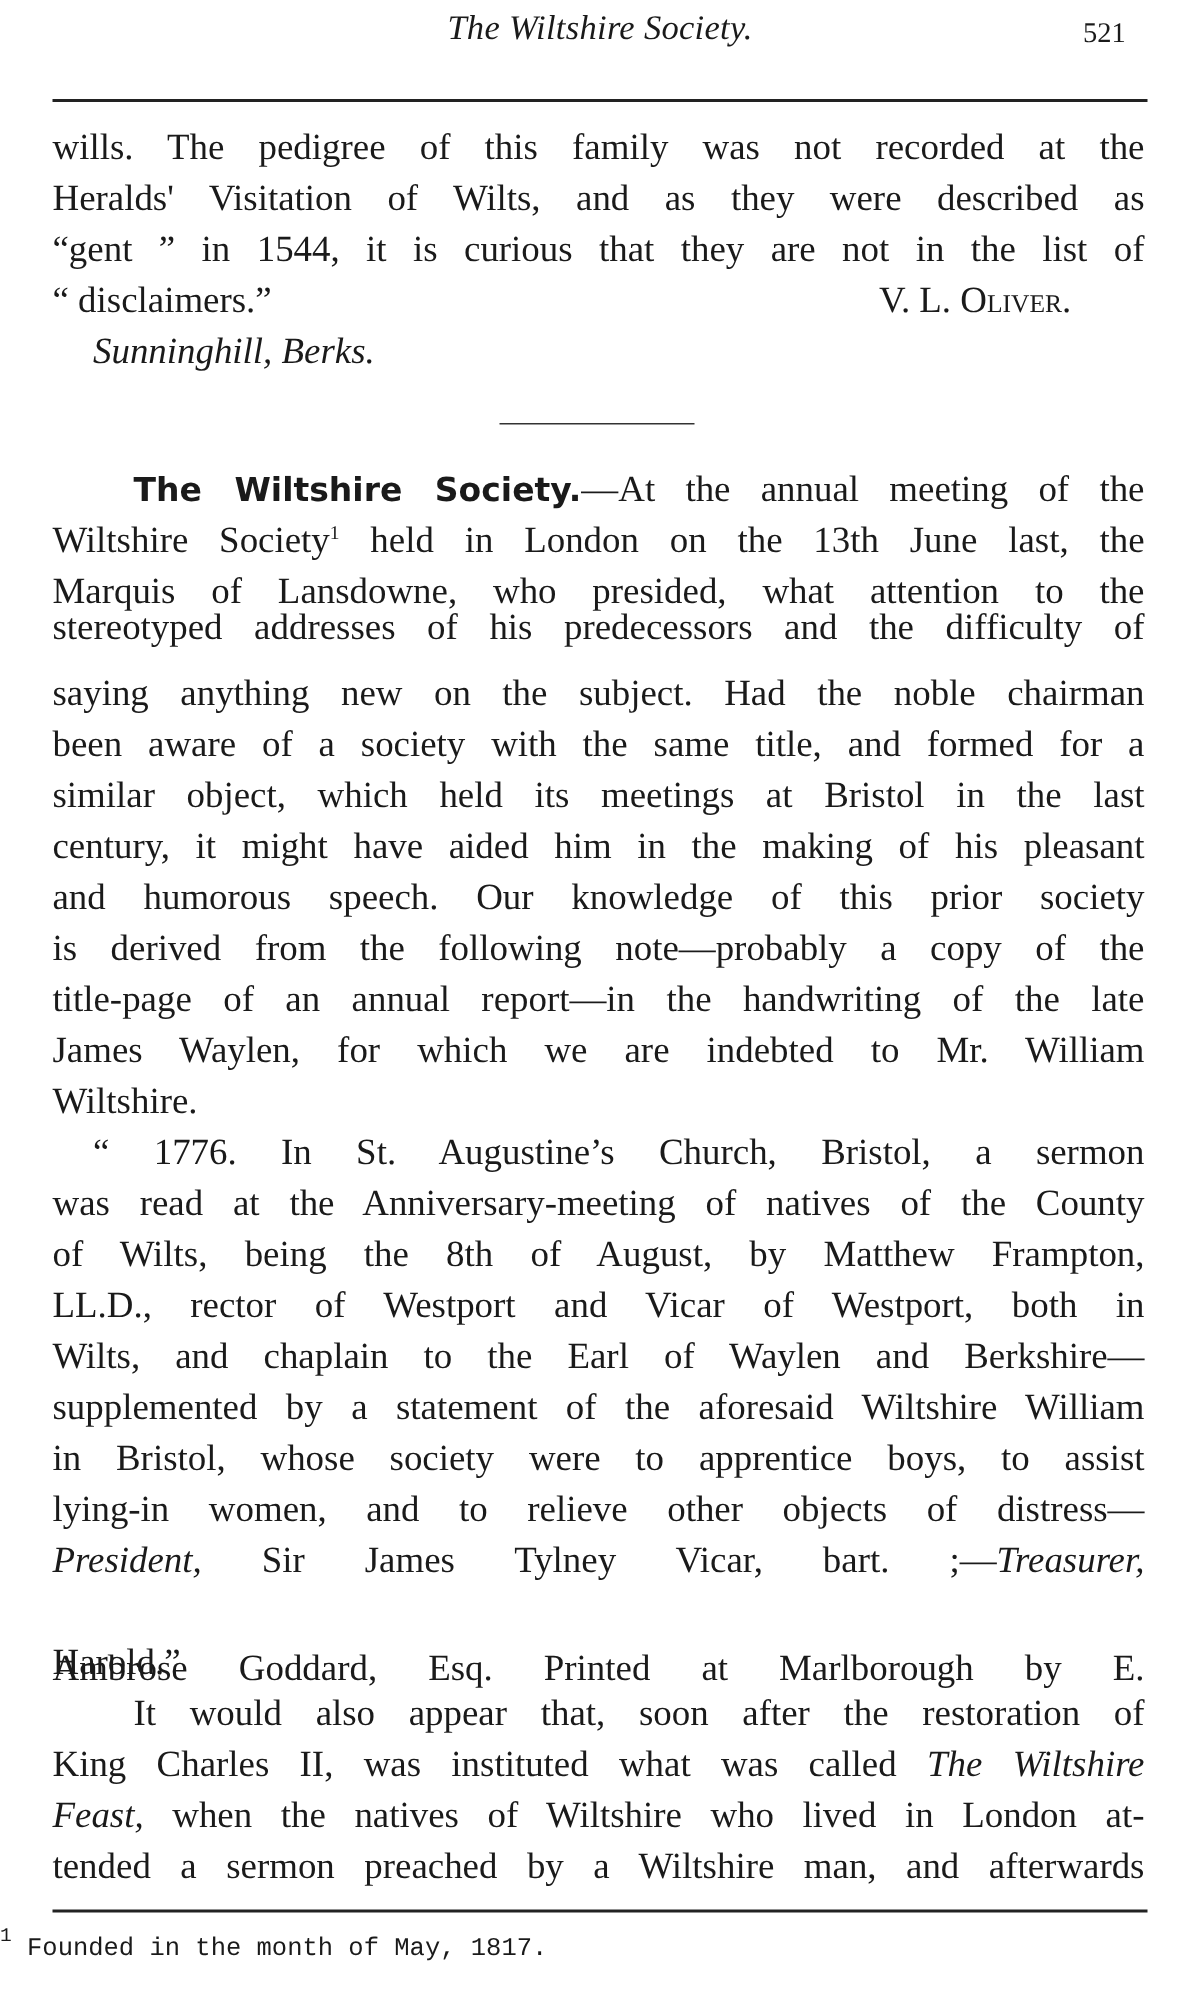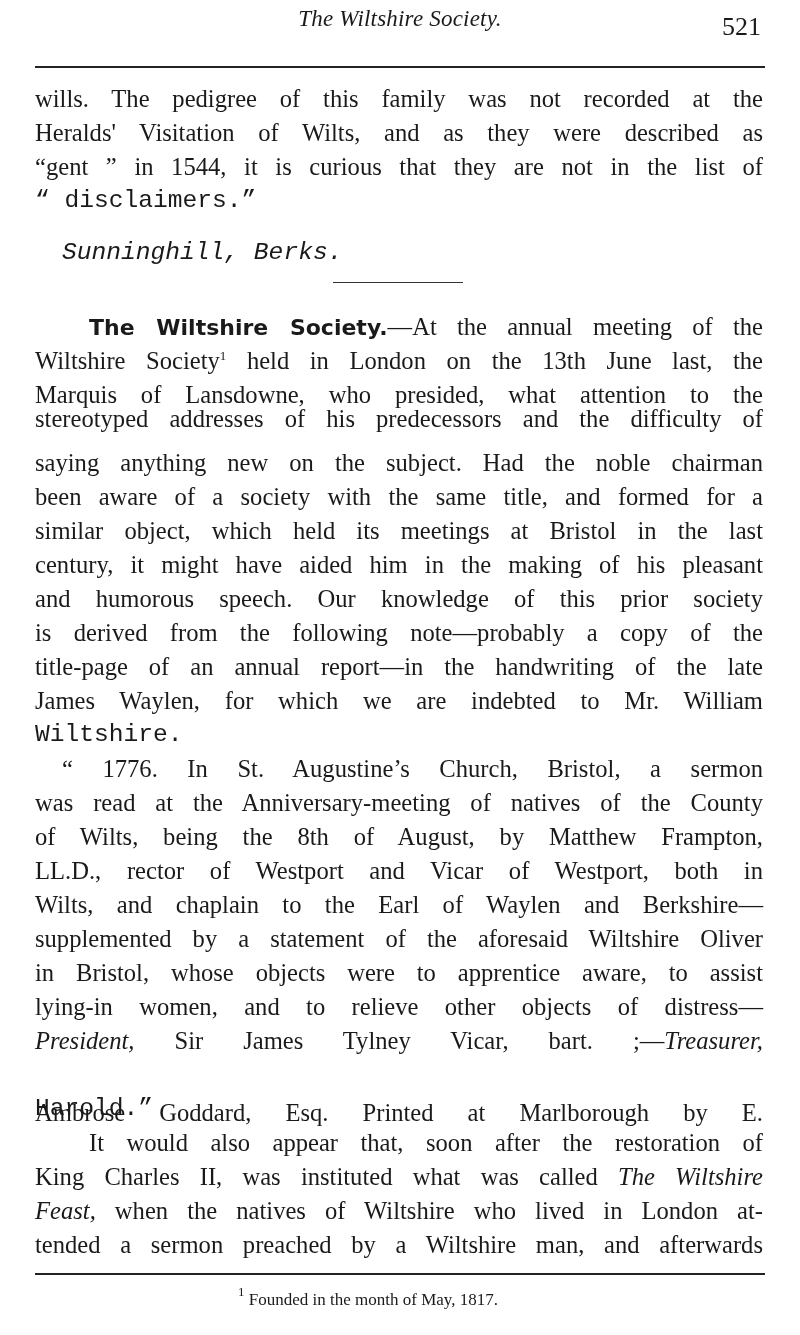--- a/index.html
+++ b/index.html
@@ -6,65 +6,66 @@
   body {
     width: 800px; height: 1335px; position: relative; overflow: hidden;
     font-family: "Liberation Serif", "DejaVu Serif", serif;
     color: #1a1a1a;
   }
   .header-title {
     position: absolute; top: 6px; left: 0; width: 800px; text-align: center;
     font-style: italic; font-size: 23px; letter-spacing: 0.2px;
   }
   .page-number {
-    position: absolute; top: 12px; left: 722px; font-size: 26px;
+    position: absolute; top: 12px; left: 722px; font-size: 19px;
   }
   .rule-top {
     position: absolute; top: 66px; left: 35px; width: 730px; height: 2px; background: #222;
   }
   .line {
     position: absolute; left: 35px; width: 728px; font-size: 24.6px; line-height: 34px;
     white-space: nowrap; text-align: justify; text-align-last: justify;
   }
-  .line.last { text-align-last: left; font-family: Liberation Mono, monospace; }
-  .indent { left: 62px; width: auto; margin-top: 18px; }
+  .line.last { text-align-last: left; }
+  .indent { left: 62px; width: auto; }
   .para-indent { left: 89px; width: 674px; }
   .it { font-style: italic; }
   .sc { font-variant: small-caps; }
   .bold-sans {
     font-family: "DejaVu Sans", "Liberation Sans", sans-serif; font-weight: bold; font-size: 22px;
   }
   sup { font-size: 13px; vertical-align: 9px; line-height: 0; }
   .sep-short {
     position: absolute; top: 282px; left: 333px; width: 130px; height: 1px; background: #333;
   }
   .rule-bottom {
     position: absolute; top: 1273px; left: 35px; width: 730px; height: 2px; background: #222;
   }
   .footnote {
-    position: absolute; top: 1290px; left: 0; width: 736px; text-align: center;
-    font-family: Liberation Serif, serif; font-size: 17px;
+    position: absolute; top: 1290px; left: 0; width: 736px; text-align: left;
+    font-family: Liberation Mono, monospace; font-size: 17px;
   }
   .sig { position: absolute; left: 551px; top: 0; }
 </style>
 </head>
 <body>
 
 <div>
   <div class="header-title">The Wiltshire Society.</div>
   <div class="page-number">521</div>
 </div>
 <div class="rule-top"></div>
 
 <div>
   <div class="line" style="top:82px">wills. The pedigree of this family was not recorded at the</div>
   <div class="line" style="top:116px">Heralds' Visitation of Wilts, and as they were described as</div>
   <div class="line" style="top:150px">“gent ” in 1544, it is curious that they are not in the list of</div>
   <div class="line last" style="top:184px; position:absolute;">
     <span>“ disclaimers.”</span>
+    <span class="sc sig">V. L. Oliver.</span>
   </div>
   <div class="line last indent it" style="top:218px">Sunninghill, Berks.</div>
 </div>
 
 <div class="sep-short"></div>
 
 <div>
   <div class="line para-indent" style="top:310px">
     <span class="bold-sans">The Wiltshire Society.</span><span>—At the annual meeting of the</span>
   </div>
@@ -81,22 +82,22 @@
   <div class="line" style="top:616px">is derived from the following note—probably a copy of the</div>
   <div class="line" style="top:650px">title-page of an annual report—in the handwriting of the late</div>
   <div class="line" style="top:684px">James Waylen, for which we are indebted to Mr. William</div>
   <div class="line last" style="top:718px">Wiltshire.</div>
 
   <div class="line para-indent" style="top:752px; left:62px; width:701px;">“ 1776. In St. Augustine’s Church, Bristol, a sermon</div>
   <div class="line" style="top:786px">was read at the Anniversary-meeting of natives of the County</div>
   <div class="line" style="top:820px">of Wilts, being the 8th of August, by Matthew Frampton,</div>
   <div class="line" style="top:854px">LL.D., rector of Westport and Vicar of Westport, both in</div>
   <div class="line" style="top:888px">Wilts, and chaplain to the Earl of Waylen and Berkshire—</div>
-  <div class="line" style="top:922px">supplemented by a statement of the aforesaid Wiltshire Oliver</div>
-  <div class="line" style="top:956px">in Bristol, whose objects were to apprentice aware, to assist</div>
+  <div class="line" style="top:922px">supplemented by a statement of the aforesaid Wiltshire William</div>
+  <div class="line" style="top:956px">in Bristol, whose society were to apprentice boys, to assist</div>
   <div class="line" style="top:990px">lying-in women, and to relieve other objects of distress—</div>
   <div class="line" style="top:1024px">
     <span class="it">President,</span><span> Sir James Tylney Vicar, bart. ;—</span><span class="it">Treasurer,</span>
   </div>
   <div class="line" style="top:1096px">Ambrose Goddard, Esq. Printed at Marlborough by E.</div>
   <div class="line last" style="top:1092px">Harold.”</div>
 
   <div class="line para-indent" style="top:1126px">It would also appear that, soon after the restoration of</div>
   <div class="line" style="top:1160px">
     <span>King Charles II, was instituted what was called </span><span class="it">The Wiltshire</span>

